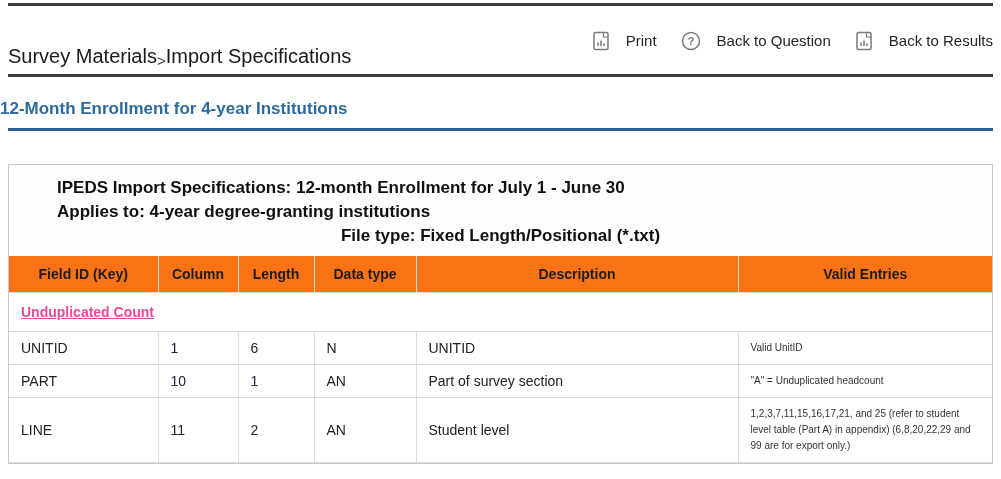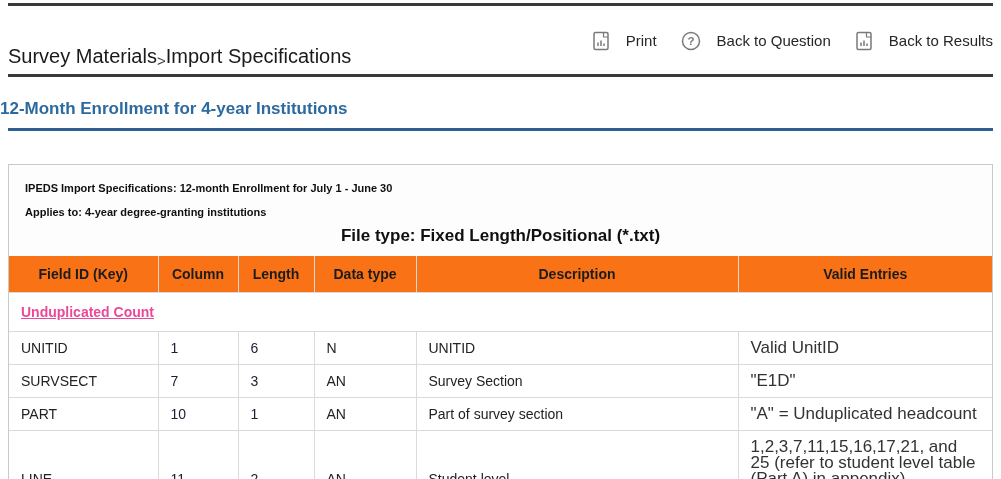--- a/index.html
+++ b/index.html
@@ -13,33 +13,33 @@
   .actions { display: flex; align-items: center; gap: 24px; }
   .action { display: flex; align-items: center; gap: 16px; font-size: 15px; color: #262626; cursor: pointer; }
   .action svg { display: block; }
   .headrule { height: 3px; background: #3a3a3a; margin: 0 8px; }
 
   .page-title { color: #2d6a9f; font-weight: bold; font-size: 17px; margin: 22px 0 9px; }
   .title-rule { height: 3px; background: #2e6093; margin: 0 8px; }
 
   .spec-card { margin: 33px 8px 0; border: 1px solid #c9c9c9; background: #fdfdfd; }
   .spec-head { padding: 11px 16px 6px; }
-  .spec-head-line { font-weight: bold; font-size: 11px; color: #101010; line-height: 24px; }
+  .spec-head-line { font-weight: bold; font-size: 17px; color: #101010; line-height: 24px; margin-left: 32px; }
   .file-type { text-align: center; font-weight: bold; font-size: 17px; color: #101010; padding: 2px 0 4px; }
 
   table { border-collapse: collapse; width: 100%; table-layout: fixed; background: #fff; }
   th, td { border: 1px solid #dadada; font-size: 14px; vertical-align: middle; }
   th { background: #f97316; font-weight: bold; text-align: center; padding: 10px 6px; color: #1c1c1c; }
   td { padding: 8px 12px; color: #222; text-align: left; line-height: 16px; }
   th:first-child, td:first-child { border-left: none; }
   th:last-child, td:last-child { border-right: none; }
   thead th { border-top: none; }
   .section-row td { font-weight: bold; padding: 11px 12px; color: #ec4899; text-decoration: underline; }
   td.num { color: #1d1d35; }
-  td.valid { color: #333; font-size: 17px; line-height: 16px; }
+  td.valid { color: #333; font-size: 10px; line-height: 16px; }
 </style>
 </head>
 <body>
 
 <div class="topbar"></div>
 
 <div class="header-row">
   <div class="breadcrumb">
     <span>Survey Materials</span>
     <span class="crumb-sep">&gt;</span>
@@ -115,28 +115,20 @@
       </tr>
       <tr>
         <td>UNITID</td>
         <td class="num">1</td>
         <td class="num">6</td>
         <td>N</td>
         <td>UNITID</td>
         <td class="valid">Valid UnitID</td>
       </tr>
       <tr>
-        <td>SURVSECT</td>
-        <td class="num">7</td>
-        <td class="num">3</td>
-        <td>AN</td>
-        <td>Survey Section</td>
-        <td class="valid">"E1D"</td>
-      </tr>
-      <tr>
         <td>PART</td>
         <td class="num">10</td>
         <td class="num">1</td>
         <td>AN</td>
         <td>Part of survey section</td>
         <td class="valid">"A" = Unduplicated headcount</td>
       </tr>
       <tr>
         <td>LINE</td>
         <td class="num">11</td>

